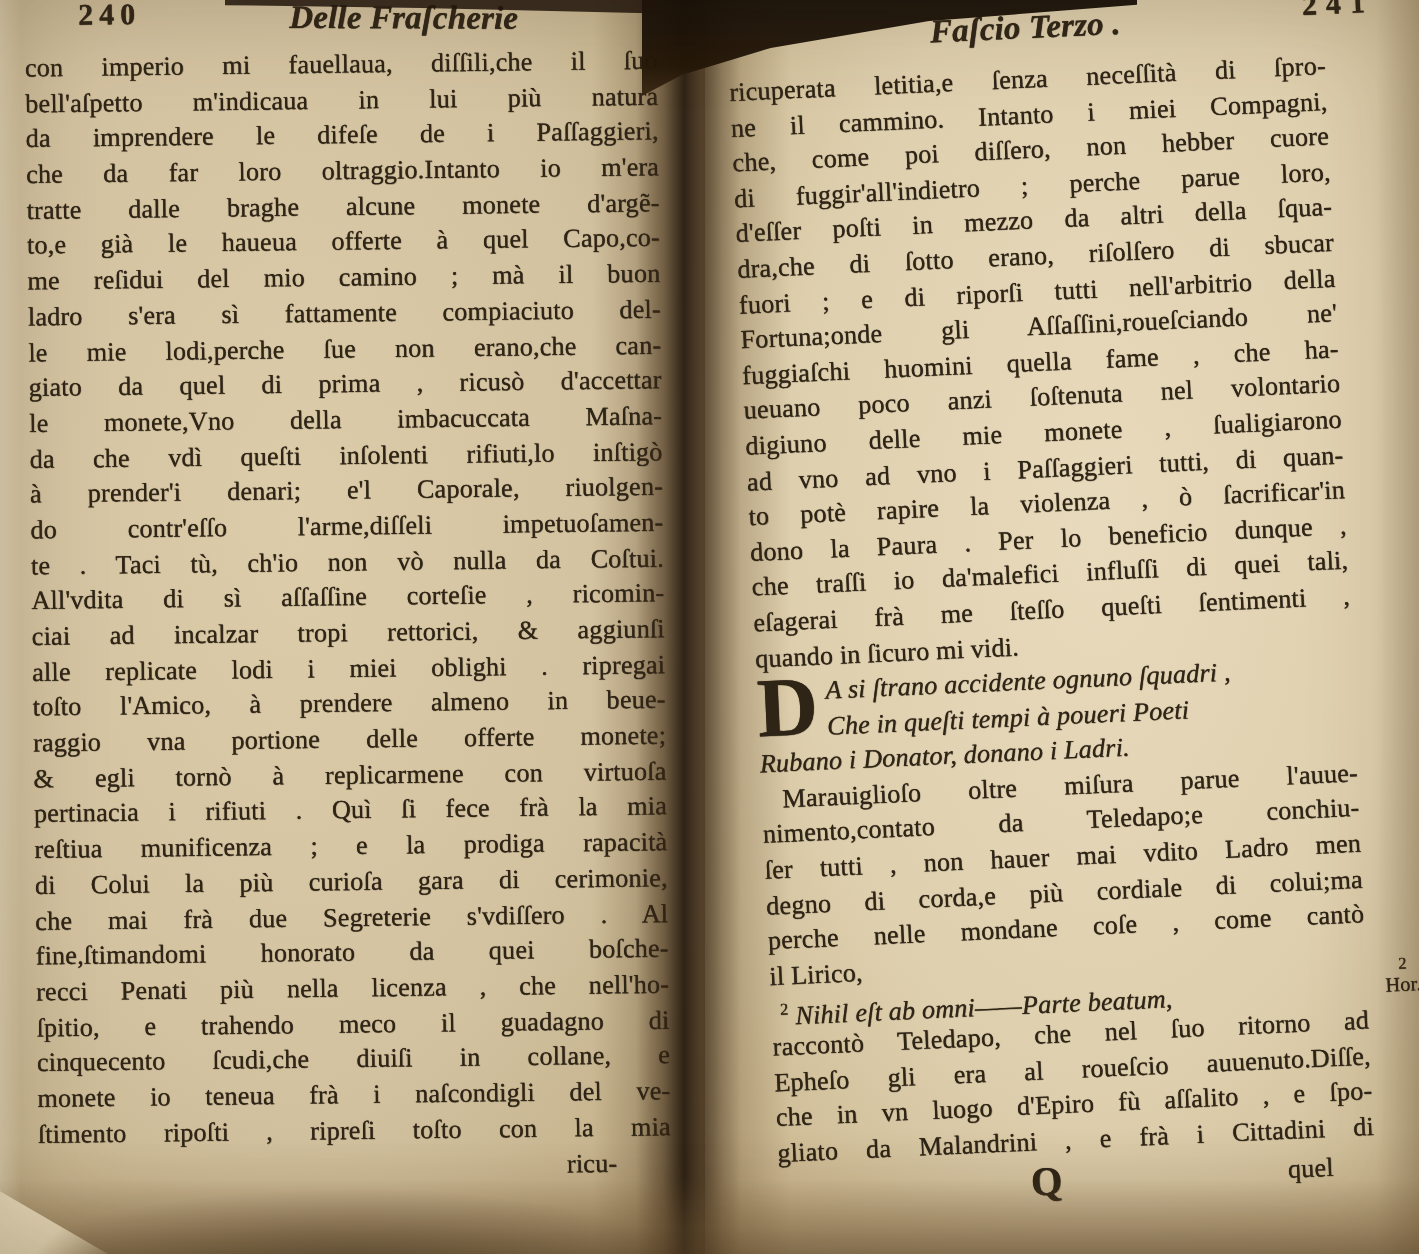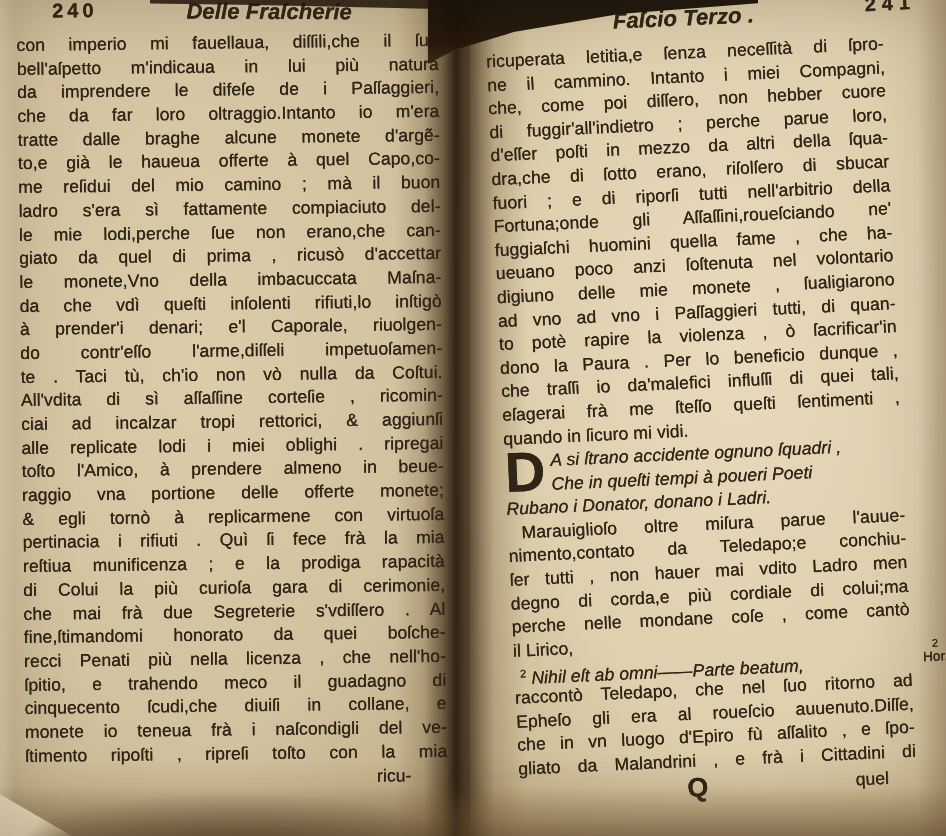--- a/index.html
+++ b/index.html
@@ -1,17 +1,17 @@
 <!DOCTYPE html>
 <html><head>
 <meta charset="utf-8">
 <style>
   html,body{margin:0;padding:0;}
   #stage{position:relative;width:946px;height:836px;overflow:hidden;
-    font-family:Liberation Sans, sans-serif;color:#2f2517;
+    font-family:Liberation Serif, serif;color:#2f2517;
     background:#c9b790;}
   
   .page{position:absolute;top:0;height:836px;}
   #page-left{left:0;width:470px;
     background:
       linear-gradient(90deg,rgba(236,226,198,.55) 0,rgba(236,226,198,0) 3%),
       linear-gradient(90deg,rgba(120,95,60,0) 84%,rgba(96,72,42,.45) 95%,rgba(58,40,20,.7) 100%),
       linear-gradient(0deg,rgba(150,122,84,.4) 0,rgba(150,122,84,0) 9%),
       radial-gradient(ellipse at 42% 42%,#dccca9 0%,#d3c2a0 55%,#c2b089 88%,#b5a27b 100%);}
   #page-right{left:470px;width:476px;

